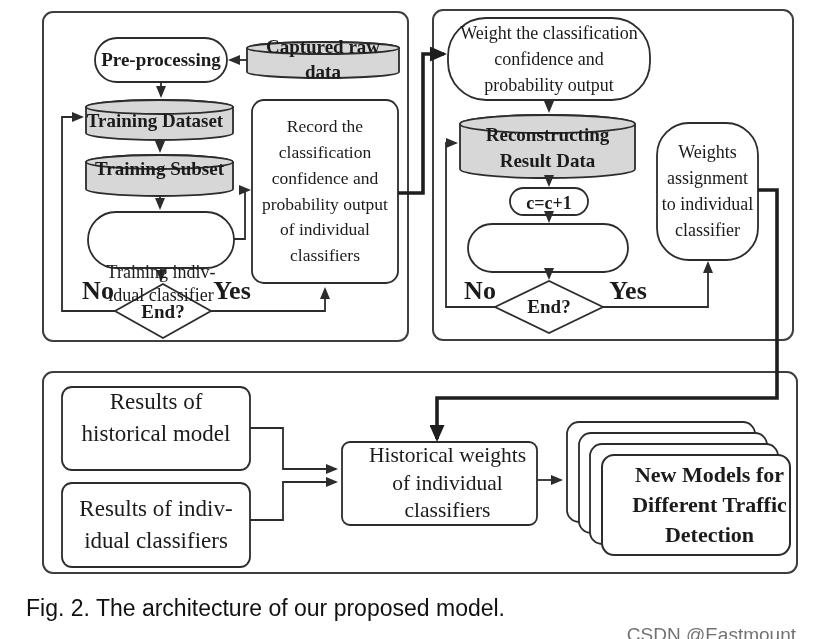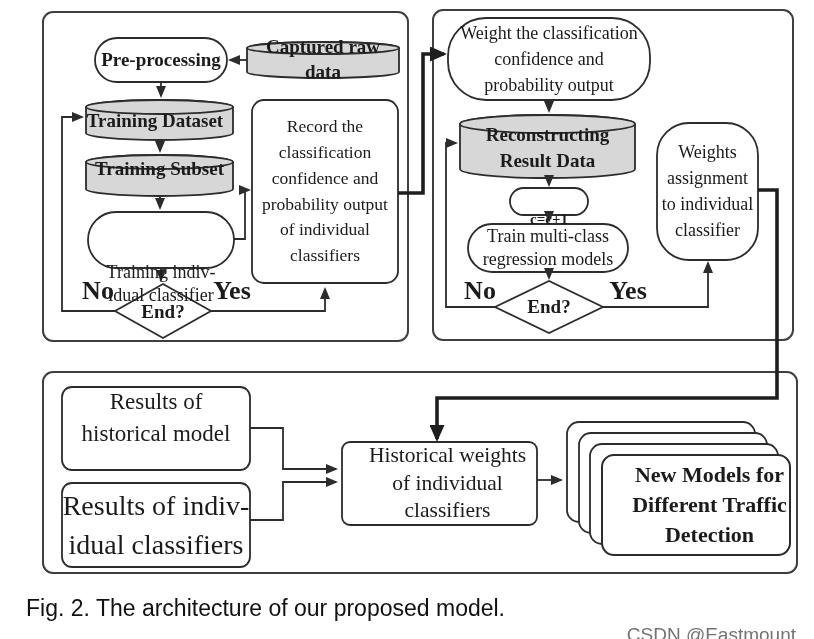--- a/index.html
+++ b/index.html
@@ -114,34 +114,32 @@
 classifiers</div>
   <div class="t b" style="left:115px;top:288px;width:96px;height:48px;font-size:19px;">End?</div>
   <div class="t b" style="left:70px;top:275px;width:56px;height:32px;font-size:26px;">No</div>
   <div class="t b" style="left:204px;top:275px;width:56px;height:32px;font-size:26px;">Yes</div>
 
   <div class="t" style="left:448px;top:18px;width:202px;height:82px;font-size:18px;line-height:1.45;">Weight the classification
 confidence and
 probability output</div>
   <div class="t b" style="left:460px;top:122px;width:175px;height:52px;font-size:19px;line-height:1.35;">Reconstructing
 Result Data</div>
-  <div class="t b" style="left:510px;top:188px;width:78px;height:32px;font-size:15px;margin-top:16px;">c=c+1</div>
-  <div class="t" style="left:468px;top:224px;width:160px;height:48px;font-size:18px;">Train multi-class
-regression models</div>
+  <div class="t b" style="left:510px;top:188px;width:78px;height:32px;font-size:18px;">c=c+1</div>
   <div class="t b" style="left:495px;top:285px;width:108px;height:44px;font-size:19px;">End?</div>
   <div class="t b" style="left:452px;top:275px;width:56px;height:32px;font-size:26px;">No</div>
   <div class="t b" style="left:600px;top:275px;width:56px;height:32px;font-size:26px;">Yes</div>
   <div class="t" style="left:657px;top:128px;width:101px;height:126px;font-size:18px;line-height:1.45;">Weights
 assignment
 to individual
 classifier</div>
 
   <div class="t" style="left:62px;top:387px;width:188px;height:62px;font-size:23px;line-height:1.4;">Results of
 historical model</div>
-  <div class="t" style="left:62px;top:483px;width:188px;height:84px;font-size:28px;line-height:1.4;">Results of indiv-
+  <div class="t" style="left:62px;top:483px;width:188px;height:84px;font-size:23px;line-height:1.4;">Results of indiv-
 idual classifiers</div>
   <div class="t" style="left:342px;top:442px;width:195px;height:83px;font-size:21.5px;line-height:1.3;padding-left:8px;">Historical weights
 of individual
 classifiers</div>
   <div class="t b" style="left:602px;top:455px;width:215px;height:100px;font-size:22px;line-height:1.35;">New Models for
 Different Traffic
 Detection</div>
 
   <div class="caption" style="left:26px;top:592px;height:32px;font-size:23px;color:#111111;text-align:center;">Fig. 2. The architecture of our proposed model.</div>
   <div class="caption" style="right:18px;top:623px;height:24px;font-size:19px;color:#737373;">CSDN @Eastmount</div>

